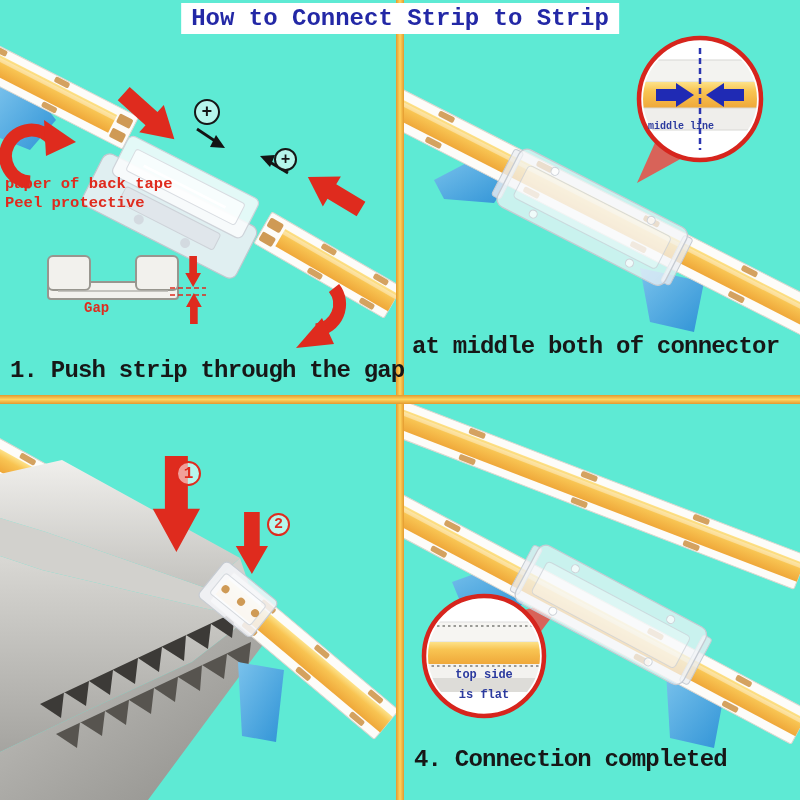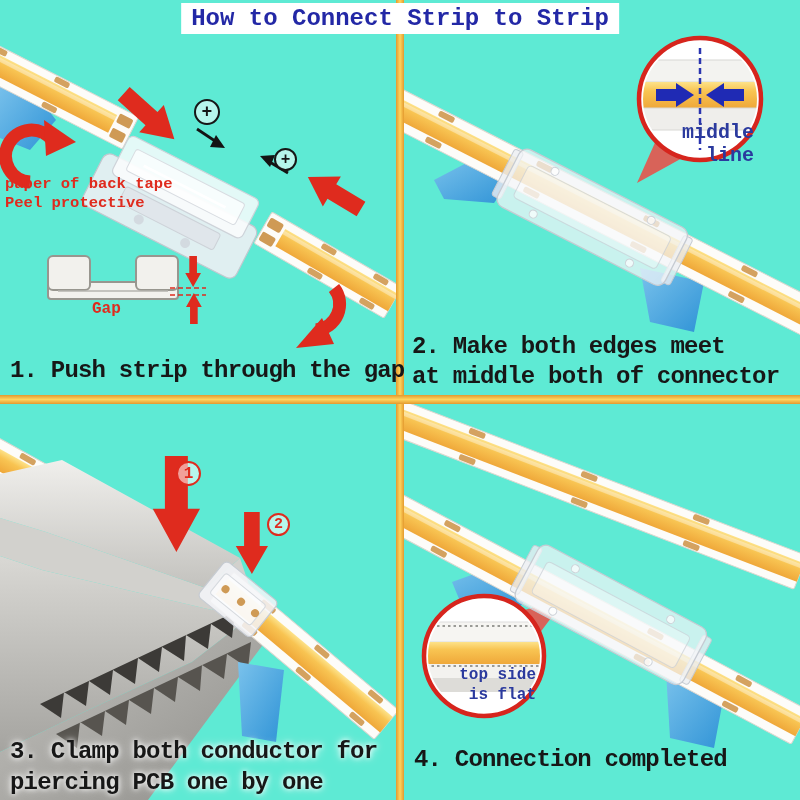--- a/index.html
+++ b/index.html
@@ -19,27 +19,27 @@
   .blue{color:#2b3a9e;font-weight:bold;}
   .cap{position:absolute;z-index:4;font-weight:bold;color:#171717;font-size:24px;letter-spacing:-0.8px;white-space:nowrap;}
   .circ{position:absolute;z-index:5;border-radius:50%;display:flex;align-items:center;justify-content:center;
         font-weight:bold;background:rgba(255,255,255,0.55);box-sizing:border-box;}
   .plus{border:2.5px solid #161616;color:#161616;}
   .numb{border:2px solid #df2b1e;color:#df2b1e;}
   #peel-label{left:5px;top:175px;font-size:15.5px;line-height:19px;}
   #makesure-label{left:229px;top:103px;width:78px;font-size:14px;line-height:18px;text-align:center;}
   #plus1{left:194px;top:99px;width:26px;height:26px;font-size:18px;}
   #plus2{left:274px;top:148px;width:23px;height:23px;font-size:16px;}
-  #gap-label{left:92px;top:300px;font-size:16px;}
+  #gap-label{left:84px;top:300px;font-size:14px;}
   #caption1{left:10px;top:357px;}
   #caption2{left:412px;top:332px;line-height:30px;}
-  #midline-label{left:648px;top:121px;width:106px;text-align:right;font-size:20px;}
+  #midline-label{left:648px;top:121px;width:106px;text-align:left;font-size:10px;}
   #marker1{left:176px;top:461px;width:25px;height:25px;font-size:16px;}
   #marker2{left:267px;top:513px;width:23px;height:23px;font-size:15px;}
-  #topside-label{left:432px;top:665px;width:104px;text-align:right;font-size:16px;line-height:20px;}
+  #topside-label{left:432px;top:665px;width:104px;text-align:center;font-size:12px;line-height:20px;}
   #caption3{left:10px;top:736px;line-height:31px;
     text-shadow:0 0 5px rgba(255,255,255,.95),0 0 10px rgba(255,255,255,.85);}
   #caption4{left:414px;top:746px;}
 </style>
 </head>
 <body>
 
 <div class="stage">
 
   <svg width="0" height="0" style="position:absolute" aria-hidden="true">
@@ -305,31 +305,26 @@
   <div class="lbl red" id="peel-label">
     <div>paper of back tape</div>
     <div>Peel protective</div>
   </div>
   <div class="circ plus" id="plus1">+</div>
   <div class="circ plus" id="plus2">+</div>
   <div class="lbl red" id="gap-label">Gap</div>
   <div class="cap" id="caption1">1. Push strip through the gap</div>
 
   <div class="cap" id="caption2">
-    <div>2. Make both edges meet</div>
     <div>at middle both of connector</div>
   </div>
   <div class="lbl blue" id="midline-label">middle line</div>
 
   <div class="circ numb" id="marker1">1</div>
   <div class="circ numb" id="marker2">2</div>
-  <div class="cap" id="caption3">
-    <div>3. Clamp both conductor for</div>
-    <div>piercing PCB one by one</div>
-  </div>
 
   <div class="lbl blue" id="topside-label">
     <div>top side</div>
     <div>is flat</div>
   </div>
   <div class="cap" id="caption4">4. Connection completed</div>
 
 </div>
 
 </body></html>

